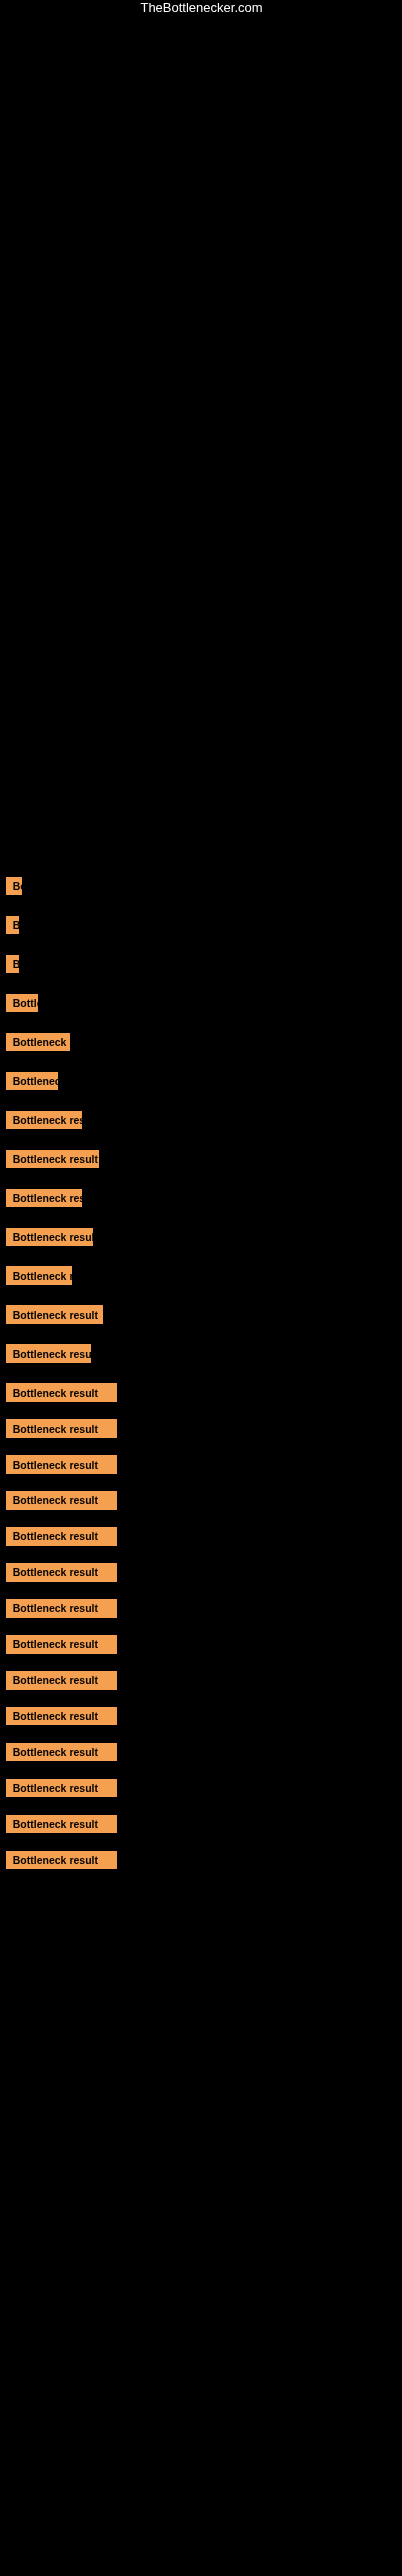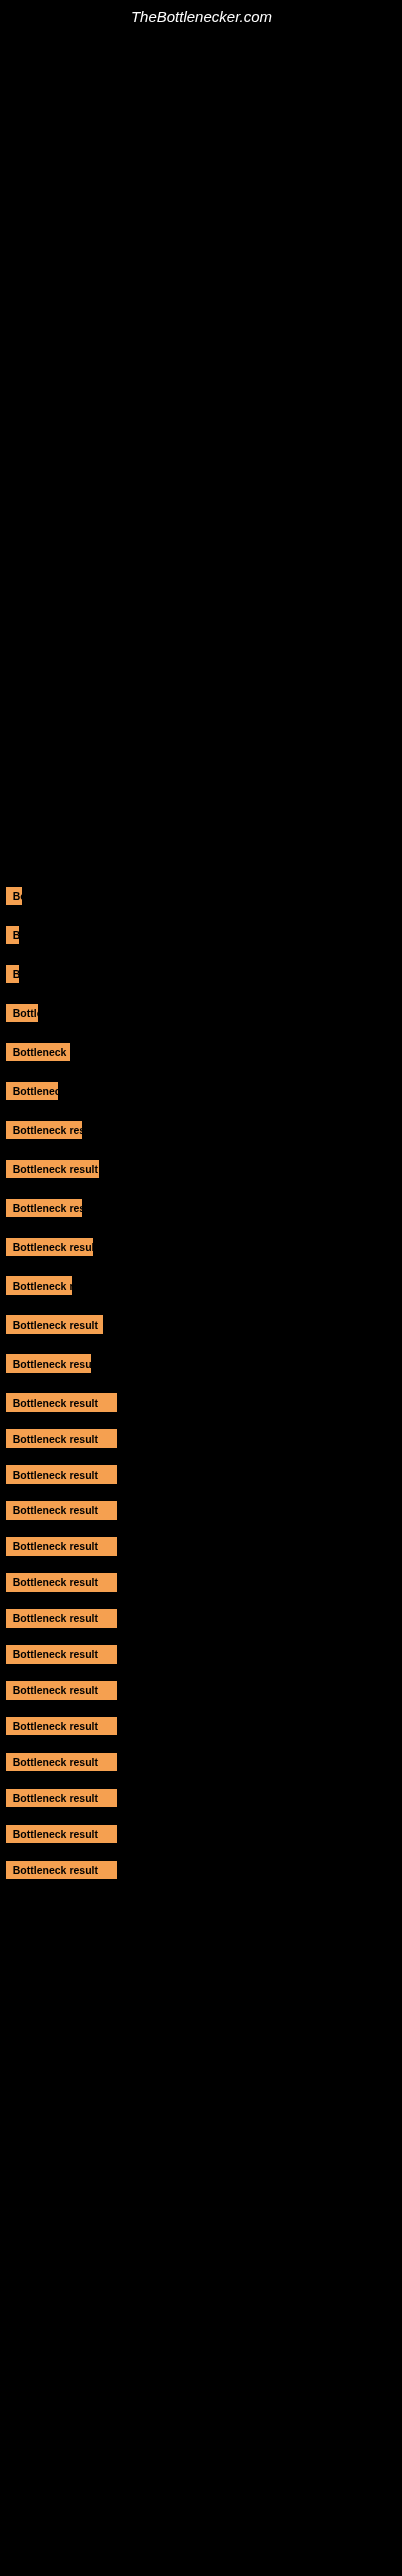--- a/index.html
+++ b/index.html
@@ -10,24 +10,22 @@
     body {
       background-color: #000000;
       width: 403px;
       min-height: 2576px;
       font-family: Arial, sans-serif;
       position: relative;
     }
     .site-title {
       color: #ffffff;
       text-align: center;
-      font-size: 15px;
-      padding-top: 8px;
+      font-size: 13px;
       padding-bottom: 4px;
-      font-style: italic;
     }
     .chart-area {
       width: 100%;
       height: 845px;
       background-color: #000000;
       position: relative;
     }
     .results-container {
       width: 100%;
       padding: 0 0 16px 0;

